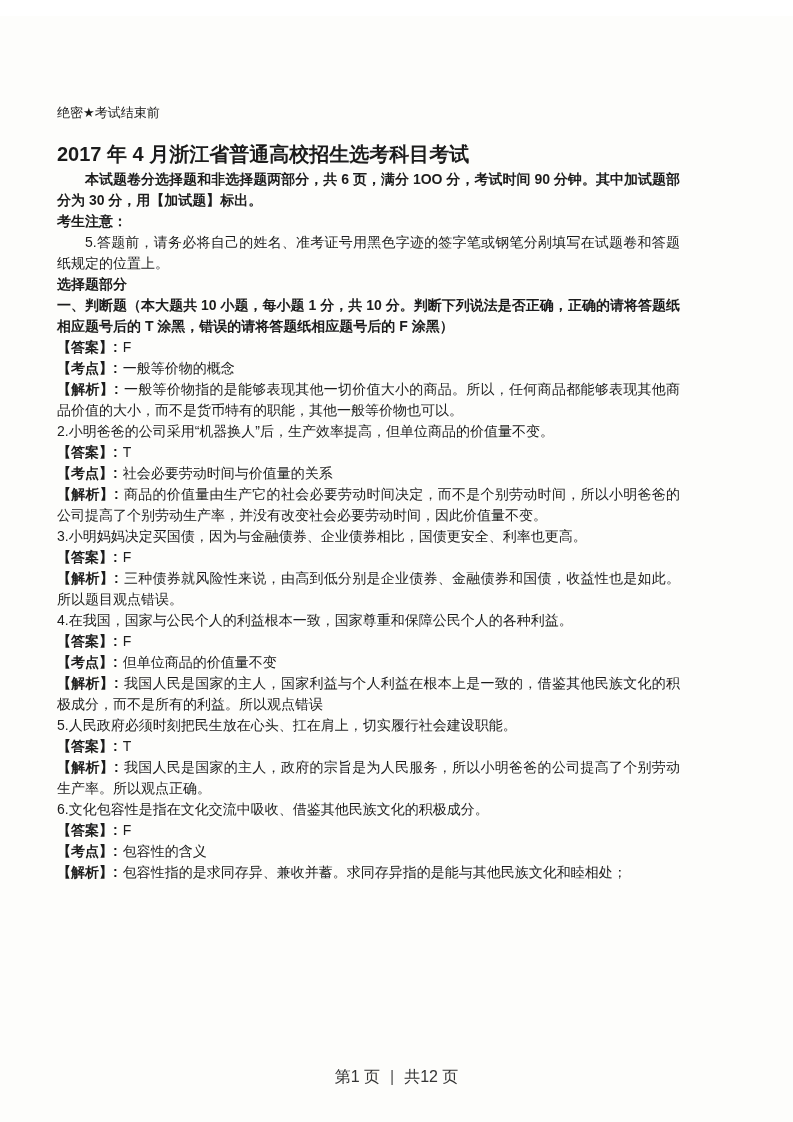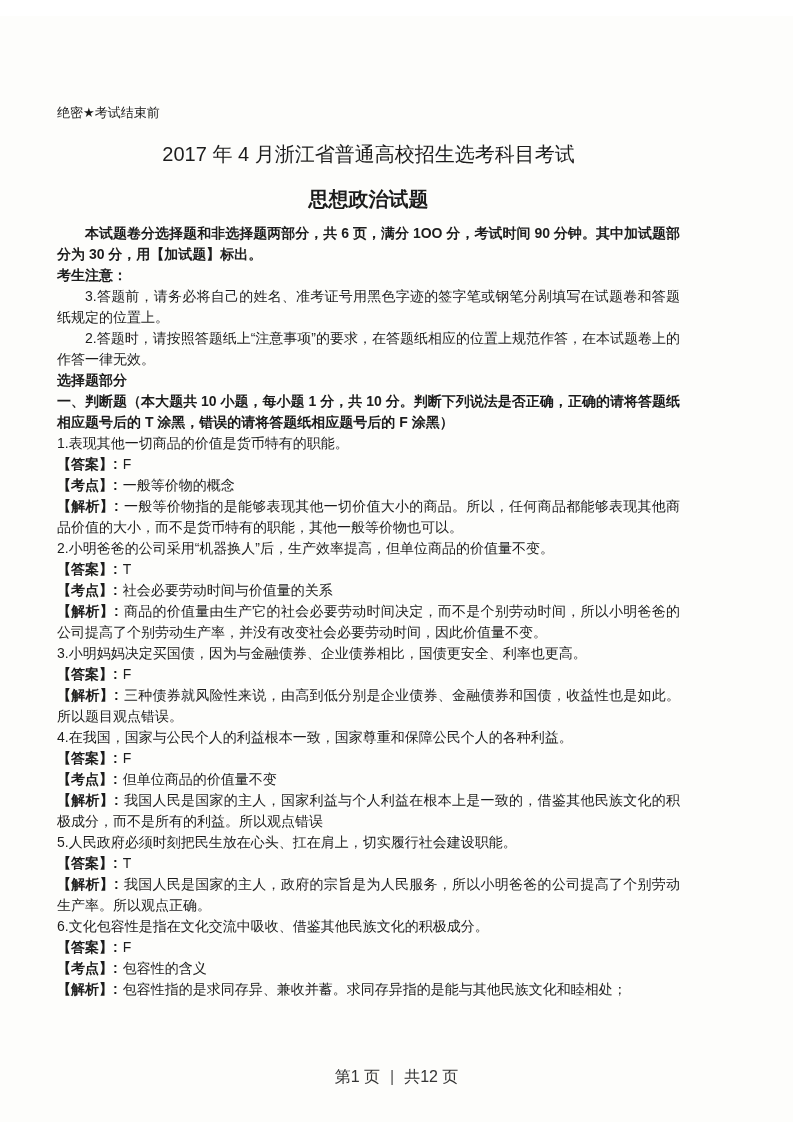--- a/index.html
+++ b/index.html
@@ -18,22 +18,21 @@
     box-sizing: border-box;
     padding: 88px 113px 0 57px;
     overflow: hidden;
   }
   .secret {
     font-size: 13px;
     line-height: 17px;
   }
   .title {
     font-size: 20px;
-    font-weight: normal;
-    text-align: center;
+    font-weight: bold;
     line-height: 30px;
     margin: 18px 0 0 0;
   }
   .subtitle {
     font-size: 20px;
     font-weight: bold;
     text-align: center;
     line-height: 28px;
     margin: 16px 0 10px 0;
   }
@@ -61,31 +60,28 @@
   }
 </style>
 </head>
 <body>
 
 <div class="page">
 
   <div class="secret">绝密★考试结束前</div>
 
   <h1 class="title">2017 年 4 月浙江省普通高校招生选考科目考试</h1>
-  <h2 class="subtitle">思想政治试题</h2>
 
   <p class="para bold indent">本试题卷分选择题和非选择题两部分，共 6 页，满分 1OO 分，考试时间 90 分钟。其中加试题部分为 30 分，用【加试题】标出。</p>
   <p class="para bold">考生注意：</p>
-  <p class="para indent">3.答题前，请务必将自己的姓名、准考证号用黑色字迹的签字笔或钢笔分剐填写在试题卷和答题纸规定的位置上。</p>
-  <p class="para indent">2.答题时，请按照答题纸上“注意事项”的要求，在答题纸相应的位置上规范作答，在本试题卷上的作答一律无效。</p>
+  <p class="para indent">5.答题前，请务必将自己的姓名、准考证号用黑色字迹的签字笔或钢笔分剐填写在试题卷和答题纸规定的位置上。</p>
   <p class="para bold">选择题部分</p>
   <p class="para bold">一、判断题（本大题共 10 小题，每小题 1 分，共 10 分。判断下列说法是否正确，正确的请将答题纸相应题号后的 T 涂黑，错误的请将答题纸相应题号后的 F 涂黑）</p>
 
   <div class="question">
-    <p class="para">1.表现其他一切商品的价值是货币特有的职能。</p>
     <p class="para"><span class="bold">【答案】:</span><span class="val">F</span></p>
     <p class="para"><span class="bold">【考点】:</span><span class="val">一般等价物的概念</span></p>
     <p class="para"><span class="bold">【解析】:</span><span class="val">一般等价物指的是能够表现其他一切价值大小的商品。所以，任何商品都能够表现其他商品价值的大小，而不是货币特有的职能，其他一般等价物也可以。</span></p>
   </div>
 
   <div class="question">
     <p class="para">2.小明爸爸的公司采用“机器换人”后，生产效率提高，但单位商品的价值量不变。</p>
     <p class="para"><span class="bold">【答案】:</span><span class="val">T</span></p>
     <p class="para"><span class="bold">【考点】:</span><span class="val">社会必要劳动时间与价值量的关系</span></p>
     <p class="para"><span class="bold">【解析】:</span><span class="val">商品的价值量由生产它的社会必要劳动时间决定，而不是个别劳动时间，所以小明爸爸的公司提高了个别劳动生产率，并没有改变社会必要劳动时间，因此价值量不变。</span></p>

